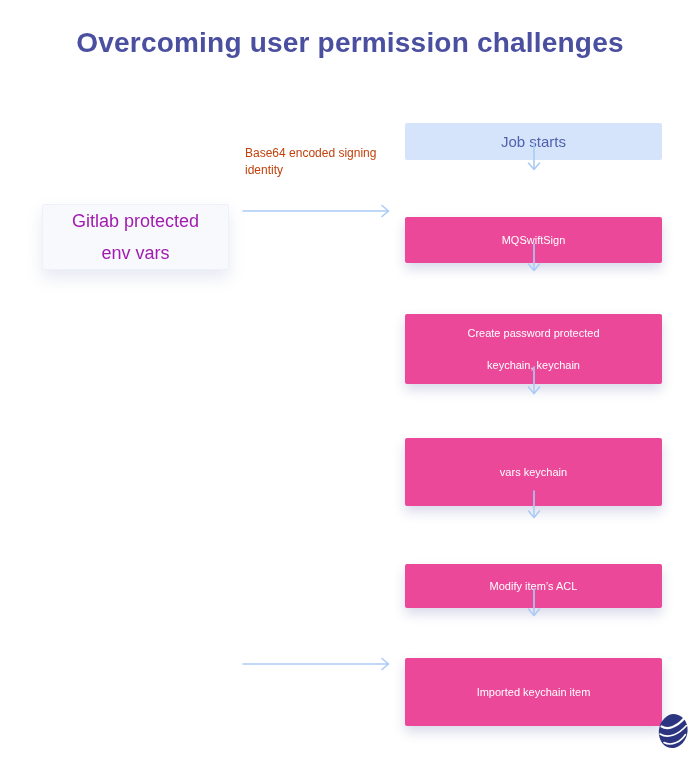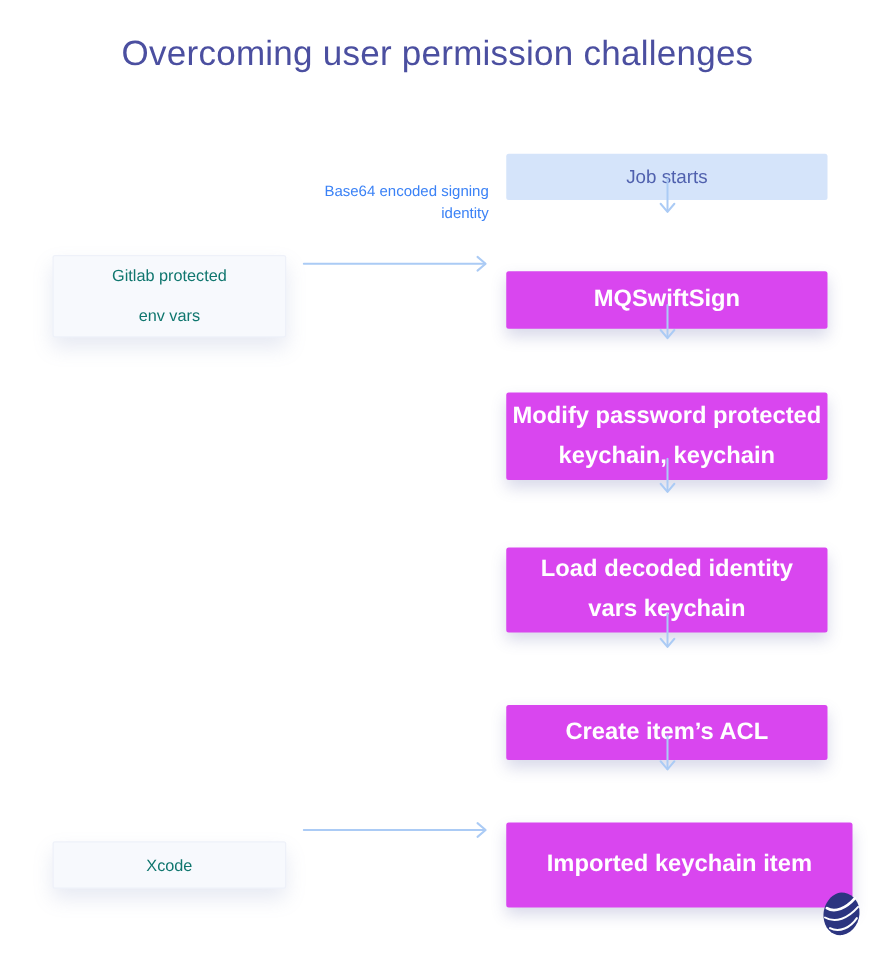--- a/index.html
+++ b/index.html
@@ -12,124 +12,120 @@
     overflow: hidden;
   }
   .title {
     position: absolute;
     top: 26px;
     left: 0;
     width: 700px;
     text-align: center;
     font-size: 28px;
     line-height: 34px;
-    font-weight: normal;
+    font-weight: bold;
     color: #4b4fa0;
     letter-spacing: 0.2px;
   }
   .node {
     position: absolute;
     display: flex;
     flex-direction: column;
     justify-content: center;
     text-align: center;
     border-radius: 2px;
     box-sizing: border-box;
     margin-top: 28px;
   }
   .node span { display: block; }
   .node.dark {
-    background: #d946ef;
+    background: #ec4899;
     color: #ffffff;
-    font-weight: bold;
-    font-size: 19px;
+    font-weight: normal;
+    font-size: 11px;
     box-shadow: 0 6px 12px rgba(80, 85, 160, 0.22);
   }
   .node.blue {
     background: #d5e4fa;
     color: #5061ae;
     font-size: 15px;
   }
   .node.light {
     background: #f7f9fd;
     border: 1px solid #eef1f9;
-    color: #0f766e;
-    font-size: 13px;
+    color: #a21caf;
+    font-size: 18px;
     box-shadow: 0 8px 16px rgba(120, 140, 190, 0.18);
   }
   .two-line span { line-height: 32px; }
   
   .n-job      { left: 405px; top: 95px;  width: 257px; height: 37px; }
   .n-mq       { left: 405px; top: 189px; width: 257px; height: 46px; }
   .n-create   { left: 405px; top: 286px; width: 257px; height: 70px; }
   .n-load     { left: 405px; top: 410px; width: 257px; height: 68px; }
   .n-modify   { left: 405px; top: 536px; width: 257px; height: 44px; }
-  .n-imported { left: 405px; top: 630px; width: 277px; height: 68px; }
+  .n-imported { left: 405px; top: 630px; width: 257px; height: 68px; }
   .n-gitlab   { left: 42px;  top: 176px; width: 187px; height: 66px; }
   .n-xcode    { left: 42px;  top: 645px; width: 187px; height: 38px; }
 
   .arrow { position: absolute; }
   .arrow svg { display: block; }
   .a-v1 { left: 526px; top: 142px; }
   .a-v2 { left: 526px; top: 243px; }
   .a-v3 { left: 526px; top: 366px; }
   .a-v4 { left: 526px; top: 490px; }
   .a-v5 { left: 526px; top: 588px; }
   .a-h1 { left: 242px; top: 204px; }
   .a-h2 { left: 242px; top: 657px; }
 
   .edge-label {
     position: absolute;
     left: 245px;
     top: 145px;
     width: 146px;
-    text-align: right;
+    text-align: left;
     font-size: 12px;
     line-height: 17px;
-    color: #3b82f6;
+    color: #c2410c;
   }
   .logo {
     position: absolute;
     left: 657px;
     top: 712px;
     width: 32px;
     height: 38px;
   }
 </style>
 </head>
 <body>
 
 <div class="canvas">
 
   <div class="title">Overcoming user permission challenges</div>
 
   <div class="node light two-line n-gitlab">
     <span>Gitlab protected</span>
     <span>env vars</span>
   </div>
-  <div class="node light n-xcode">
-    <span>Xcode</span>
-  </div>
 
   <div class="node blue n-job">
     <span>Job starts</span>
   </div>
   <div class="node dark n-mq">
     <span>MQSwiftSign</span>
   </div>
   <div class="node dark two-line n-create">
-    <span>Modify password protected</span>
+    <span>Create password protected</span>
     <span>keychain, keychain</span>
   </div>
   <div class="node dark two-line n-load">
-    <span>Load decoded identity</span>
     <span>vars keychain</span>
   </div>
   <div class="node dark n-modify">
-    <span>Create item’s ACL</span>
+    <span>Modify item’s ACL</span>
   </div>
   <div class="node dark two-line n-imported">
     <span>Imported keychain item</span>
   </div>
 
   <div class="edge-label">
     <span>Base64 encoded</span>
     <span>signing identity</span>
   </div>
 

